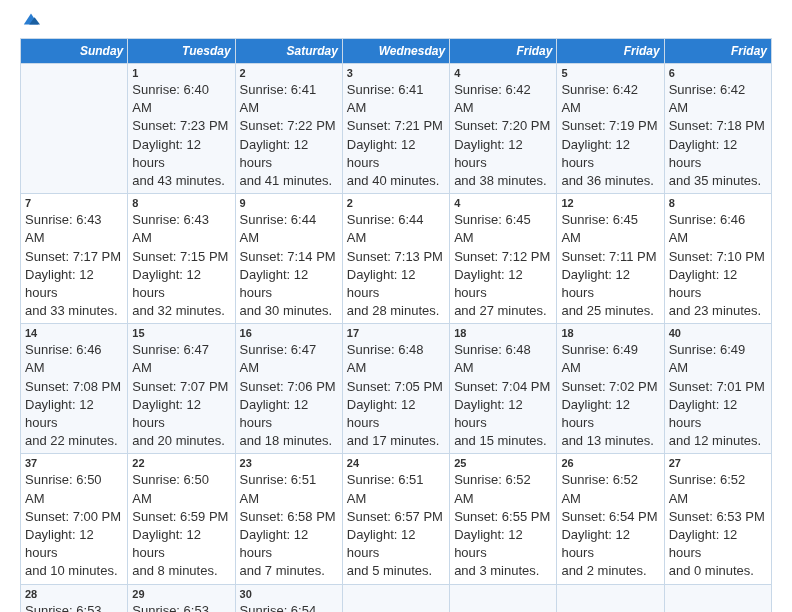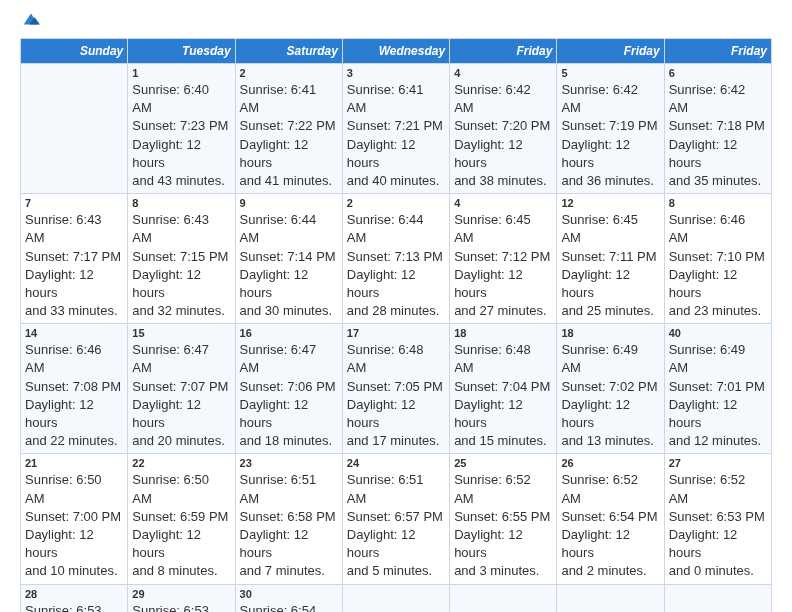--- a/index.html
+++ b/index.html
@@ -221,21 +221,21 @@
             <span class="day-number">18</span>
             <div class="day-info">Sunrise: 6:49 AM<br>Sunset: 7:02 PM<br>Daylight: 12 hours<br>and 13 minutes.</div>
           </td>
           <td>
             <span class="day-number">40</span>
             <div class="day-info">Sunrise: 6:49 AM<br>Sunset: 7:01 PM<br>Daylight: 12 hours<br>and 12 minutes.</div>
           </td>
         </tr>
         <tr>
           <td>
-            <span class="day-number">21</span>
+            <span class="day-number">37</span>
             <div class="day-info">Sunrise: 6:50 AM<br>Sunset: 7:00 PM<br>Daylight: 12 hours<br>and 10 minutes.</div>
           </td>
           <td>
             <span class="day-number">22</span>
             <div class="day-info">Sunrise: 6:50 AM<br>Sunset: 6:59 PM<br>Daylight: 12 hours<br>and 8 minutes.</div>
           </td>
           <td>
             <span class="day-number">23</span>
             <div class="day-info">Sunrise: 6:51 AM<br>Sunset: 6:58 PM<br>Daylight: 12 hours<br>and 7 minutes.</div>
           </td>

